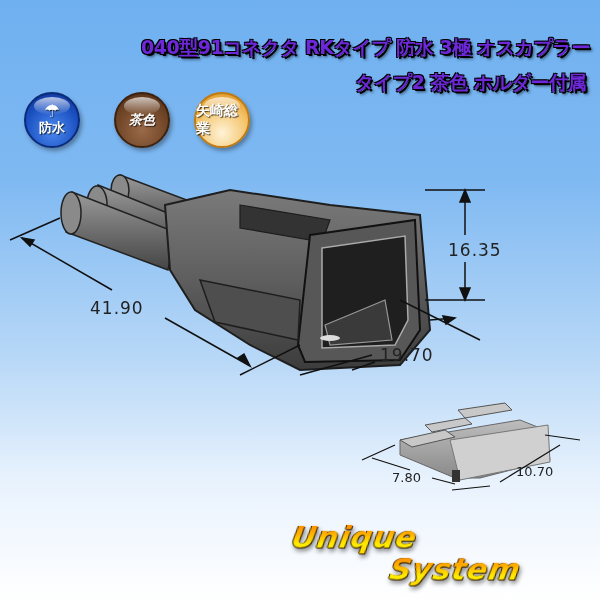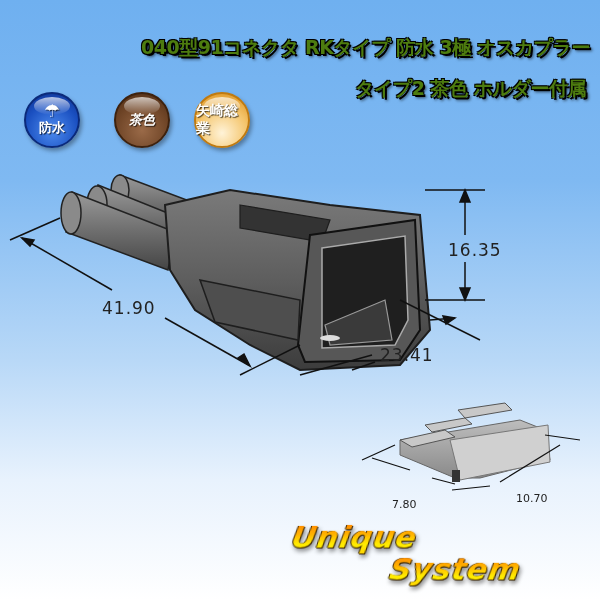--- a/index.html
+++ b/index.html
@@ -3,47 +3,47 @@
   <meta charset="utf-8">
   <style>
     html, body { margin: 0; padding: 0; }
     body {
       width: 600px; height: 600px; overflow: hidden; position: relative;
       background: linear-gradient(to bottom, #6fb0f0 0%, #7fb9f2 30%, #b8d8f7 60%, #e8f2fd 80%, #ffffff 100%);
       font-family: "DejaVu Sans", sans-serif;
     }
     .title {
       position: absolute; right: 14px; text-align: center;
-      color: #4d7c0f; font-weight: bold; font-size: 19px; letter-spacing: -0.5px;
+      color: #6d28d9; font-weight: bold; font-size: 19px; letter-spacing: -0.5px;
       text-shadow: 2px 2px 0 #000, -1px -1px 0 #000, 1px -1px 0 #000, -1px 1px 0 #000, 3px 3px 3px rgba(0,0,0,0.6);
       white-space: nowrap;
     }
     .title-1 { top: 35px; right: 10px; }
-    .title-2 { top: 76px; }
+    .title-2 { top: 70px; }
     .badge {
       position: absolute; width: 52px; height: 52px; border-radius: 50%;
       display: flex; align-items: center; justify-content: center; flex-direction: column;
       color: #fff; font-weight: bold; font-size: 13px;
       text-shadow: 1px 1px 1px rgba(0,0,0,0.7);
       box-shadow: 2px 3px 4px rgba(0,0,0,0.35);
     }
     .badge::after {
       content: ""; position: absolute; left: 8px; top: 3px; width: 36px; height: 18px;
       border-radius: 50%; background: linear-gradient(to bottom, rgba(255,255,255,0.7), rgba(255,255,255,0));
     }
     .badge-water { left: 24px; top: 92px; background: radial-gradient(circle at 50% 70%, #4d8cf0 0%, #1a4fc0 60%, #0e2e8a 100%); border: 2px solid #0b2a7a; }
     .badge-brown { left: 114px; top: 92px; background: radial-gradient(circle at 50% 70%, #9a6a48 0%, #6e4426 60%, #4a2a14 100%); border: 2px solid #3e220e; font-style: italic; }
     .badge-yazaki { left: 194px; top: 92px; background: radial-gradient(circle at 50% 75%, #fff3d8 0%, #f4c46a 55%, #d98b14 100%); border: 2px solid #c07a10; font-size: 14px; }
     .badge .umbrella { font-size: 18px; line-height: 16px; }
     .badge span { position: relative; z-index: 1; }
     .dim {
       position: absolute; font-family: "DejaVu Sans", sans-serif; color: #222; font-size: 17px;
       letter-spacing: 1px;
     }
-    .dim-small { font-size: 11px; letter-spacing: 0; margin-top: 28px; }
+    .dim-small { font-size: 13px; letter-spacing: 0; }
     svg.drawing { position: absolute; left: 0; top: 0; }
     .logo {
       position: absolute; font-family: "DejaVu Sans", sans-serif; font-style: italic; font-weight: bold;
       font-size: 30px; letter-spacing: 1px;
       color: #ffcc00;
       background: linear-gradient(to bottom, #ff7a00 0%, #ffb000 40%, #ffee00 70%, #ffd000 100%);
       -webkit-background-clip: text; background-clip: text; -webkit-text-fill-color: transparent;
       filter: drop-shadow(1px 1px 0 #3a2400) drop-shadow(-1px 0 0 #3a2400) drop-shadow(2px 3px 2px rgba(0,0,0,0.4));
       transform: skewX(-10deg);
     }
@@ -135,20 +135,20 @@
       <line x1="362" y1="460" x2="395" y2="445"></line>
       <line x1="372" y1="458" x2="410" y2="470"></line>
       <line x1="432" y1="478" x2="455" y2="484"></line>
       <line x1="452" y1="490" x2="490" y2="486"></line>
       <line x1="500" y1="482" x2="560" y2="445"></line>
       <line x1="545" y1="435" x2="580" y2="440"></line>
     </g>
   </g>
 </svg>
 
-<div class="dim" style="left:102px; top:298px; transform:rotate(0deg);">41.90</div>
+<div class="dim" style="left:90px; top:298px; transform:rotate(0deg);">41.90</div>
 <div class="dim" style="left:448px; top:240px;">16.35</div>
-<div class="dim" style="left:380px; top:345px;">23.41</div>
+<div class="dim" style="left:380px; top:345px;">19.70</div>
 <div class="dim dim-small" style="left:392px; top:470px;">7.80</div>
 <div class="dim dim-small" style="left:516px; top:464px;text-align:right;">10.70</div>
 
 <div class="logo logo-1">Unique</div>
 <div class="logo logo-2">System</div>
 
 </body></html>

